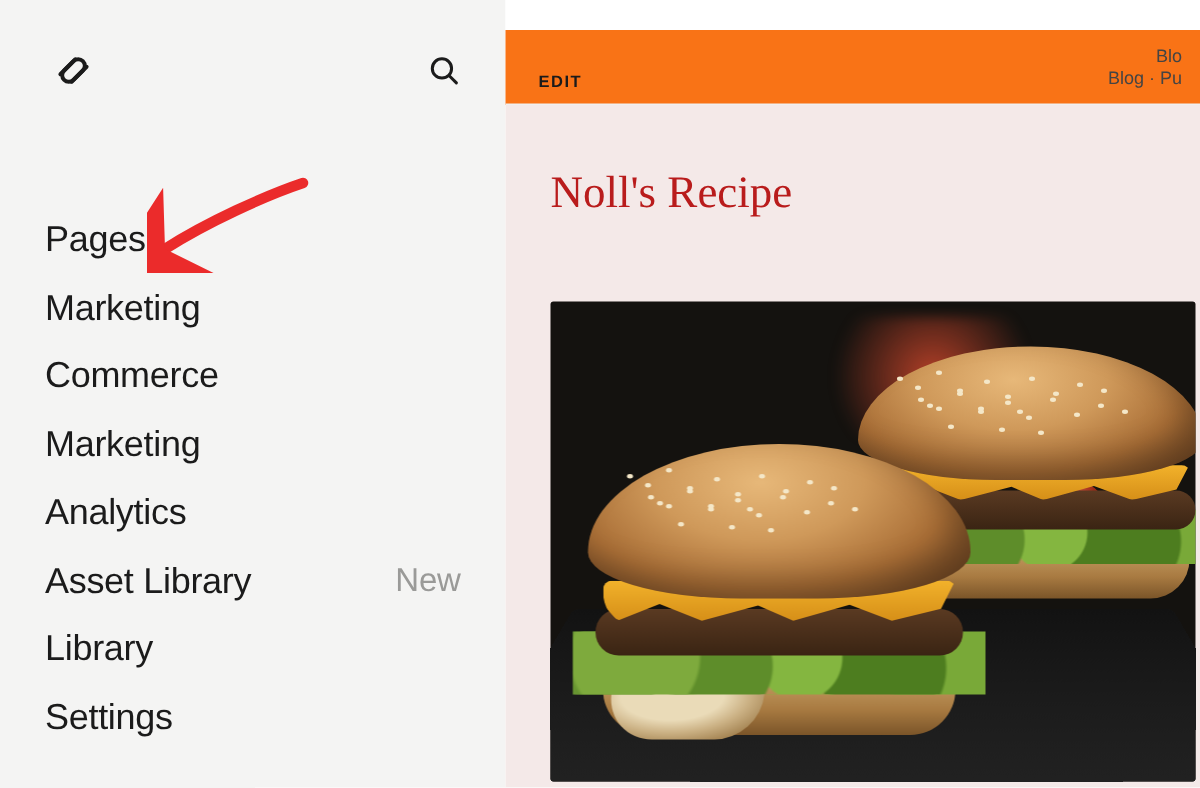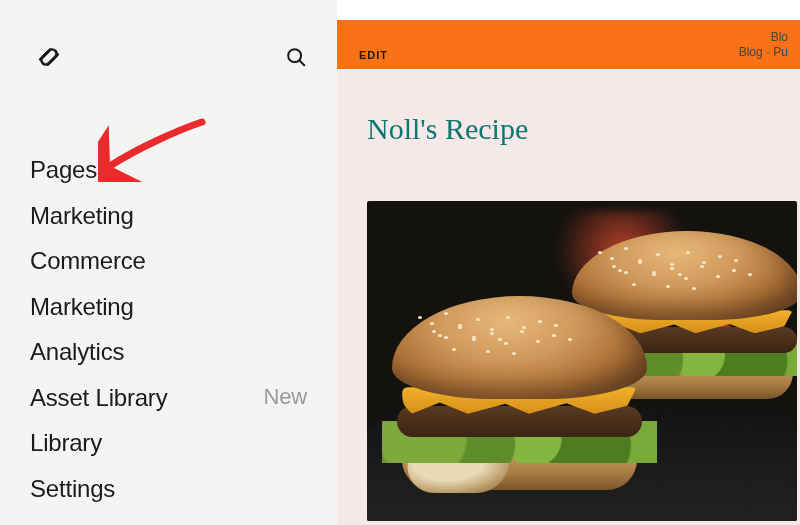--- a/index.html
+++ b/index.html
@@ -14,21 +14,21 @@
       display: flex;
       width: 800px;
       height: 525px;
       position: relative;
     }
     .sidebar {
       width: 337px;
       height: 100%;
       background: #f4f4f3;
       position: relative;
-      padding-top: 32px;
+      padding-top: 22px;
     }
     .sidebar-top {
       display: flex;
       align-items: center;
       justify-content: space-between;
       padding: 0 30px 0 34px;
       height: 50px;
     }
     .logo {
       width: 30px;
@@ -104,21 +104,21 @@
     .preview-body {
       flex: 1;
       background: #f4e9e8;
       padding: 42px 0 0 30px;
       position: relative;
       overflow: hidden;
     }
     .site-title {
       font-family: Georgia, "Times New Roman", serif;
       font-size: 30px;
-      color: #0f766e;
+      color: #b91c1c;
       font-weight: 400;
       margin-bottom: 55px;
     }
     .hero-image {
       width: 430px;
       height: 320px;
       background: #14120f;
       border-radius: 2px;
       position: relative;
       overflow: hidden;

